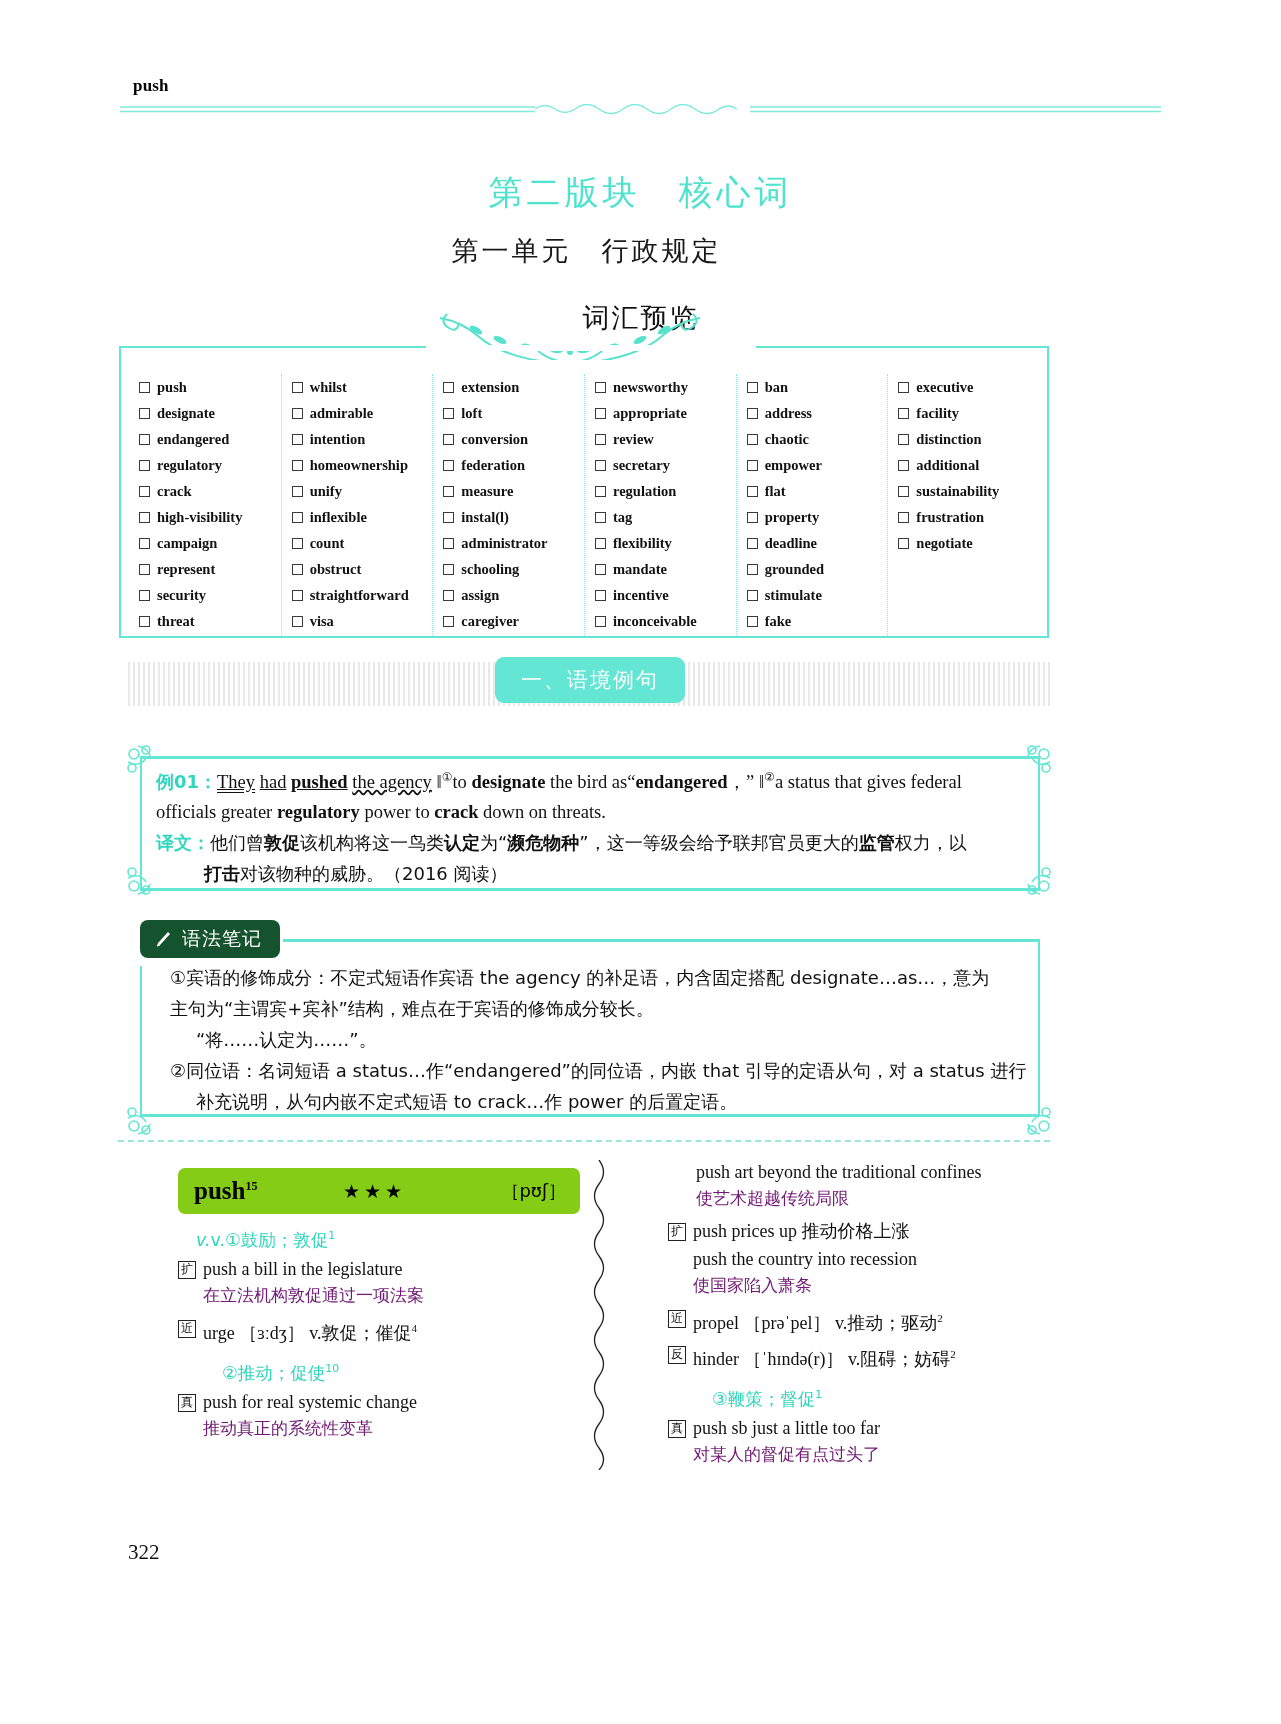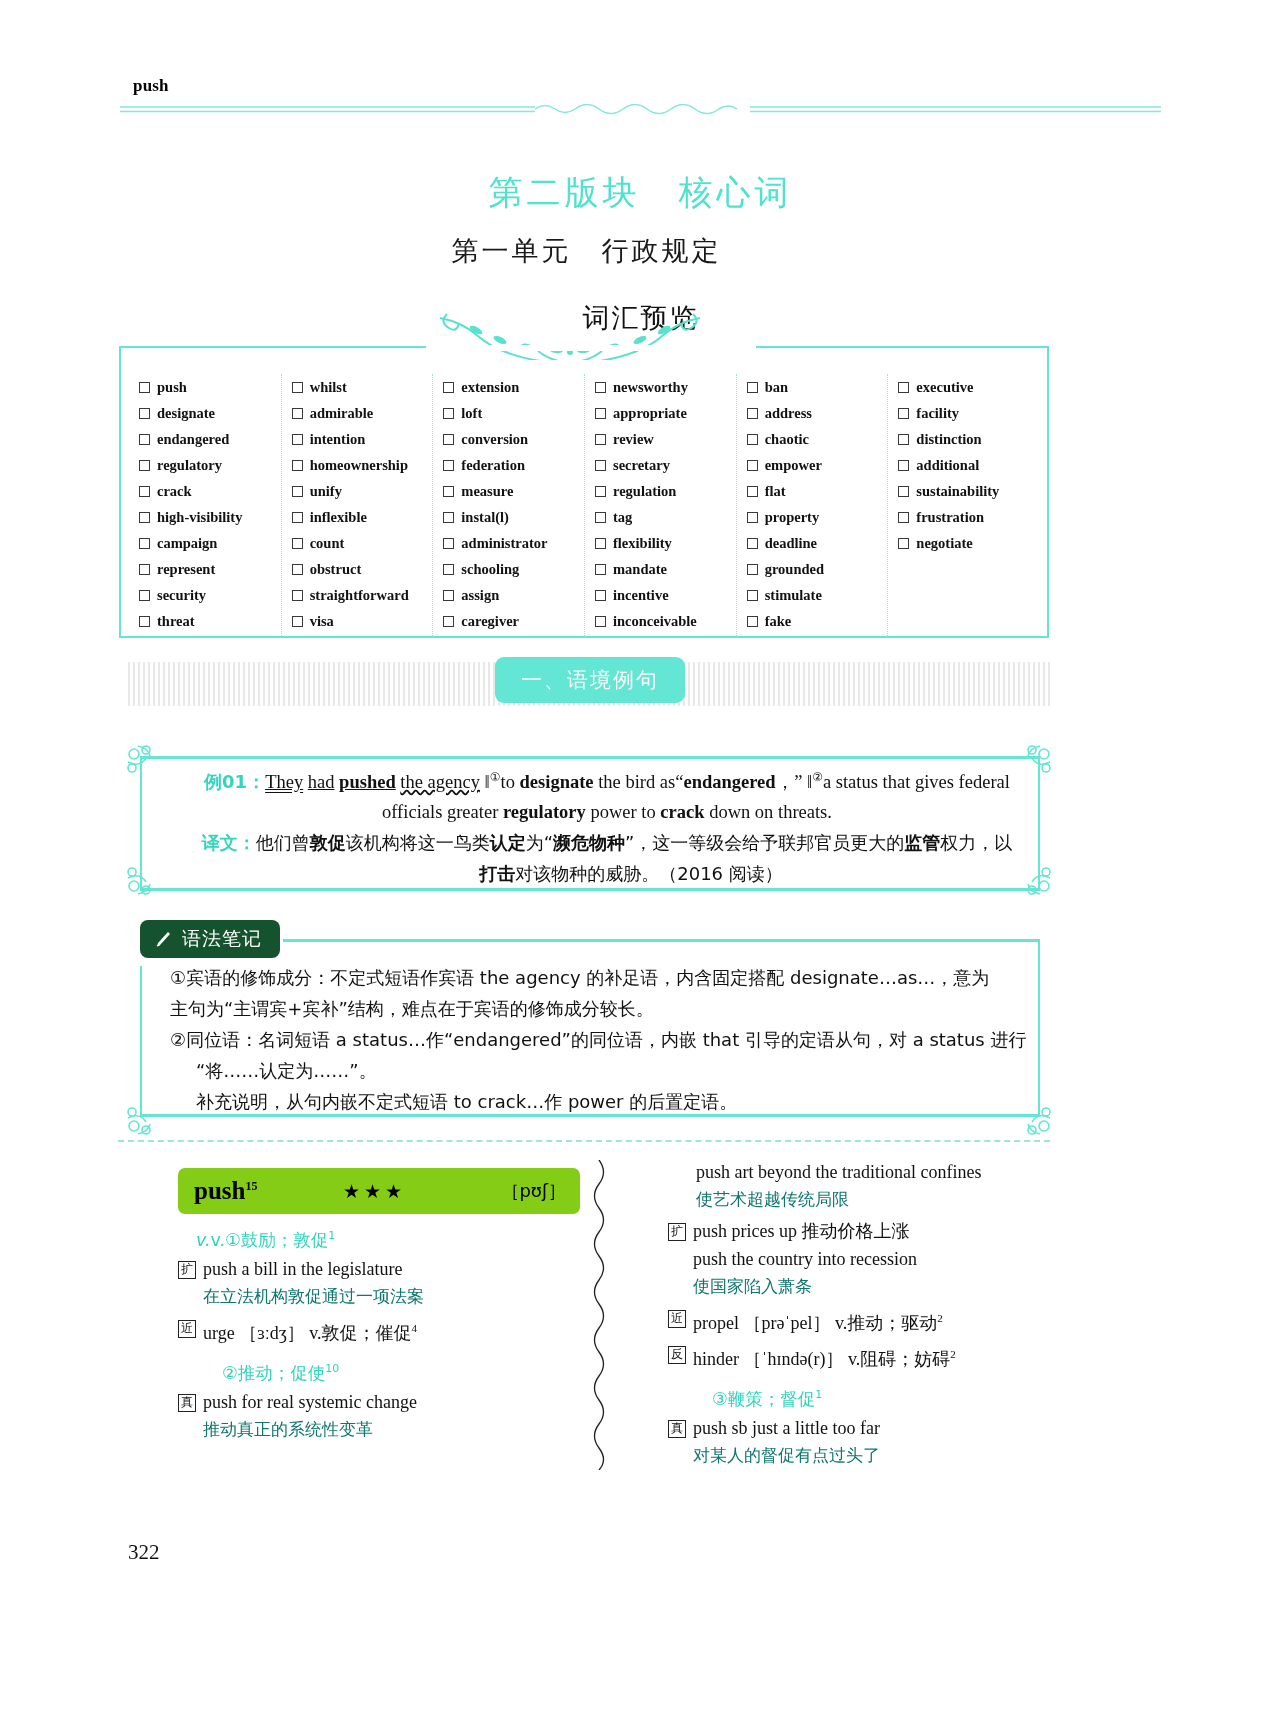--- a/index.html
+++ b/index.html
@@ -80,21 +80,21 @@
     letter-spacing:2px;white-space:nowrap;
   }
 
   
   .ex-block{position:absolute;left:118px;top:748px;width:932px;height:145px;}
   .ex-top{position:absolute;left:22px;top:8px;width:900px;height:3px;background:#63e6d3;}
   .ex-bot{position:absolute;left:22px;top:140px;width:900px;height:3px;background:#63e6d3;}
   .ex-left{position:absolute;left:22px;top:8px;width:2px;height:135px;background:#63e6d3;}
   .ex-right{position:absolute;left:920px;top:8px;width:2px;height:135px;background:#63e6d3;}
   .corner{position:absolute;color:#63e6d3;font-size:26px;line-height:1;}
-  .ex-body{position:absolute;left:54px;top:14px;width:870px;text-align:center;}
+  .ex-body{position:absolute;left:38px;top:14px;width:870px;}
   .ex-line{font-family:"Liberation Serif",serif;font-size:18.5px;line-height:30px;color:#111;}
   .tagnum{color:#32d6bd;font-family:"DejaVu Sans",sans-serif;font-size:18px;font-weight:600;}
   .b{font-weight:bold;}
   .u1{text-decoration:underline;text-decoration-style:double;}
   .u2{text-decoration:underline;}
   .u3{text-decoration:underline;text-decoration-style:wavy;}
   .sup{font-size:12px;vertical-align:super;}
   .cnline{font-family:"DejaVu Sans",sans-serif;font-size:18px;line-height:31px;color:#111;}
   .cnb{font-weight:bold;margin-top:26px;}
 
@@ -135,21 +135,21 @@
     margin:14px 0 2px 18px;
   }
   .sense sup{font-size:11px;}
   .row{display:flex;gap:7px;align-items:flex-start;margin-top:3px;}
   .marker{
     display:inline-block;border:1.3px solid #222;font-family:"DejaVu Sans",sans-serif;
     font-size:12px;line-height:14px;width:16px;height:16px;text-align:center;
     margin-top:6px;flex:0 0 auto;color:#111;
   }
   .en{font-family:"Liberation Serif",serif;font-size:18px;line-height:28px;color:#111;}
-  .zh{font-family:Liberation Serif, serif;font-size:17px;line-height:28px;color:#0f766e;}
+  .zh{font-family:Liberation Mono, monospace;font-size:17px;line-height:28px;color:#701a75;}
   .zh-ind{margin-left:28px;}
   .en-ind{margin-left:28px;}
   .en sup, .zh sup{font-size:11px;vertical-align:super;}
   .ital{font-style:italic;}
 
   .pageno{
     position:absolute;left:128px;top:1540px;
     font-family:"Liberation Serif",serif;font-size:21px;color:#111;
   }
 </style>
@@ -536,22 +536,22 @@
         <circle cx="30" cy="30" r="5"></circle>
           <circle cx="18" cy="34" r="4"></circle>
           <circle cx="32" cy="16" r="4"></circle>
         <path d="M36 22 q-12 -6 -18 4"></path>
           <path d="M26 38 q-10 -2 -12 -10"></path>
       </g>
     </svg>
     <div class="gram-body">
       <div class="gram-line">①宾语的修饰成分：不定式短语作宾语 the agency 的补足语，内含固定搭配 designate…as…，意为</div>
       <div class="gram-line">主句为“主谓宾+宾补”结构，难点在于宾语的修饰成分较长。</div>
+      <div class="gram-line indent">“将……认定为……”。</div>
       <div class="gram-line">②同位语：名词短语 a status…作“endangered”的同位语，内嵌 that 引导的定语从句，对 a status 进行</div>
-      <div class="gram-line indent">“将……认定为……”。</div>
       <div class="gram-line indent">补充说明，从句内嵌不定式短语 to crack…作 power 的后置定语。</div>
     </div>
   </div>
 
   <div class="dash-rule"></div>
 
   <div class="entry">
 
     <svg class="squig" viewBox="0 0 22 310" preserveAspectRatio="none">
       <path d="M11 0 q9 12 0 24 q-9 12 0 24 q9 12 0 24 q-9 12 0 24 q9 12 0 24 q-9 12 0 24 q9 12 0 24 q-9 12 0 24 q9 12 0 24 q-9 12 0 24 q9 12 0 24 q-9 12 0 24 q9 12 0 22" fill="none" stroke="#222" stroke-width="1.3"></path>

